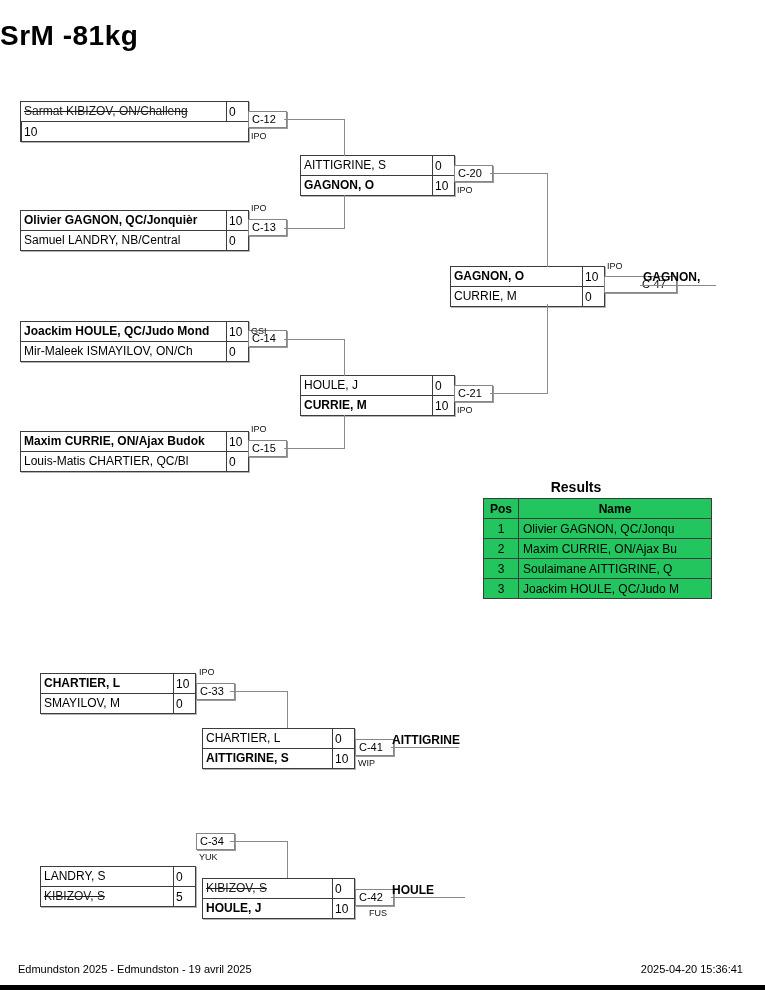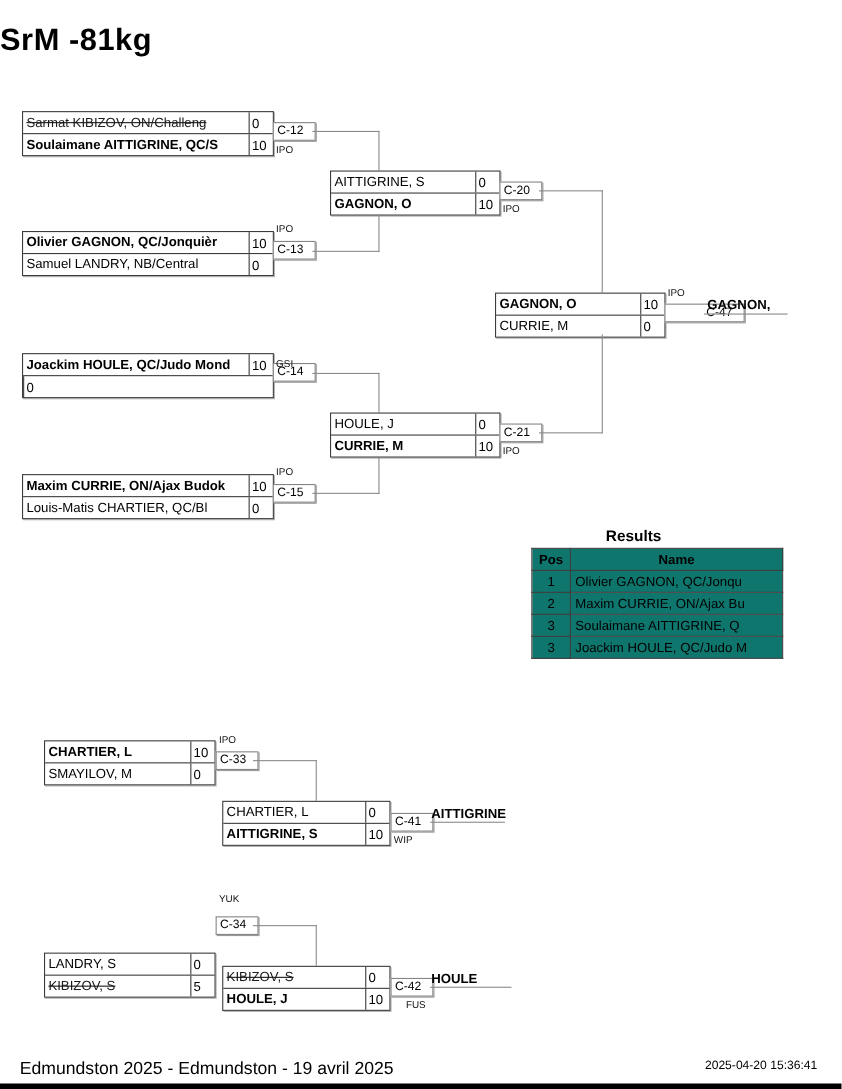--- a/index.html
+++ b/index.html
@@ -42,41 +42,40 @@
   
   .results-title{
     position:absolute;left:483px;top:479px;width:186px;text-align:center;
     font-size:14px;font-weight:bold;
   }
   table.results{
     position:absolute;left:483px;top:498px;width:229px;
     border-collapse:collapse;font-size:12px;
   }
   table.results th,table.results td{
-    border:1px solid #3c3c3c;height:19px;padding:0 4px;background:#0f766e;
+    border:1px solid #3c3c3c;height:19px;padding:0 4px;background:#22c55e;
   }
   table.results th{font-weight:bold;text-align:center;}
   td.pos{width:26px;text-align:center;}
   td.nm{text-align:left;white-space:nowrap;overflow:hidden;}
-  .footer-left{position:absolute;left:18px;top:963px;font-size:16px;}
+  .footer-left{position:absolute;left:18px;top:963px;font-size:11px;}
   .footer-right{position:absolute;right:22px;top:963px;font-size:11px;}
   .bottom-bar{position:absolute;left:0;top:985px;width:765px;height:5px;background:#000;}
 </style>
 </head>
 <body>
 
 <div class="page-title">SrM -81kg</div>
 
 <div class="match" style="left:20px;top:101px;width:227px;">
   <div class="prow strike">
     <span class="pname">Sarmat KIBIZOV, ON/Challeng</span>
     <span class="pscore">0</span>
   </div>
   <div class="prow bold">
-    <span class="pname">Soulaimane AITTIGRINE, QC/S</span>
     <span class="pscore">10</span>
   </div>
 </div>
 <div class="mlabel" style="left:248px;top:111px;">C-12</div>
 <div class="msub" style="left:251px;top:131px;">IPO</div>
 
 <div class="match" style="left:20px;top:210px;width:227px;">
   <div class="prow bold">
     <span class="pname">Olivier GAGNON, QC/Jonquièr</span>
     <span class="pscore">10</span>
@@ -88,20 +87,21 @@
 </div>
 <div class="mlabel" style="left:248px;top:219px;">C-13</div>
 <div class="msub" style="left:251px;top:203px;">IPO</div>
 
 <div class="match" style="left:20px;top:321px;width:227px;">
   <div class="prow bold">
     <span class="pname">Joackim HOULE, QC/Judo Mond</span>
     <span class="pscore">10</span>
   </div>
   <div class="prow">
+    <span class="pname">Mir-Maleek ISMAYILOV, ON/Ch</span>
     <span class="pscore">0</span>
   </div>
 </div>
 <div class="mlabel" style="left:248px;top:330px;">C-14</div>
 <div class="msub" style="left:251px;top:326px;">GSI</div>
 
 <div class="match" style="left:20px;top:431px;width:227px;">
   <div class="prow bold">
     <span class="pname">Maxim CURRIE, ON/Ajax Budok</span>
     <span class="pscore">10</span>
@@ -229,21 +229,21 @@
   <div class="prow">
     <span class="pname">LANDRY, S</span>
     <span class="pscore">0</span>
   </div>
   <div class="prow strike">
     <span class="pname">KIBIZOV, S</span>
     <span class="pscore">5</span>
   </div>
 </div>
 <div class="mlabel" style="left:196px;top:833px;">C-34</div>
-<div class="msub" style="left:199px;top:812px;">YUK</div>
+<div class="msub" style="left:199px;top:852px;">YUK</div>
 
 <div class="match" style="left:202px;top:878px;width:151px;">
   <div class="prow strike">
     <span class="pname">KIBIZOV, S</span>
     <span class="pscore">0</span>
   </div>
   <div class="prow bold">
     <span class="pname">HOULE, J</span>
     <span class="pscore">10</span>
   </div>

